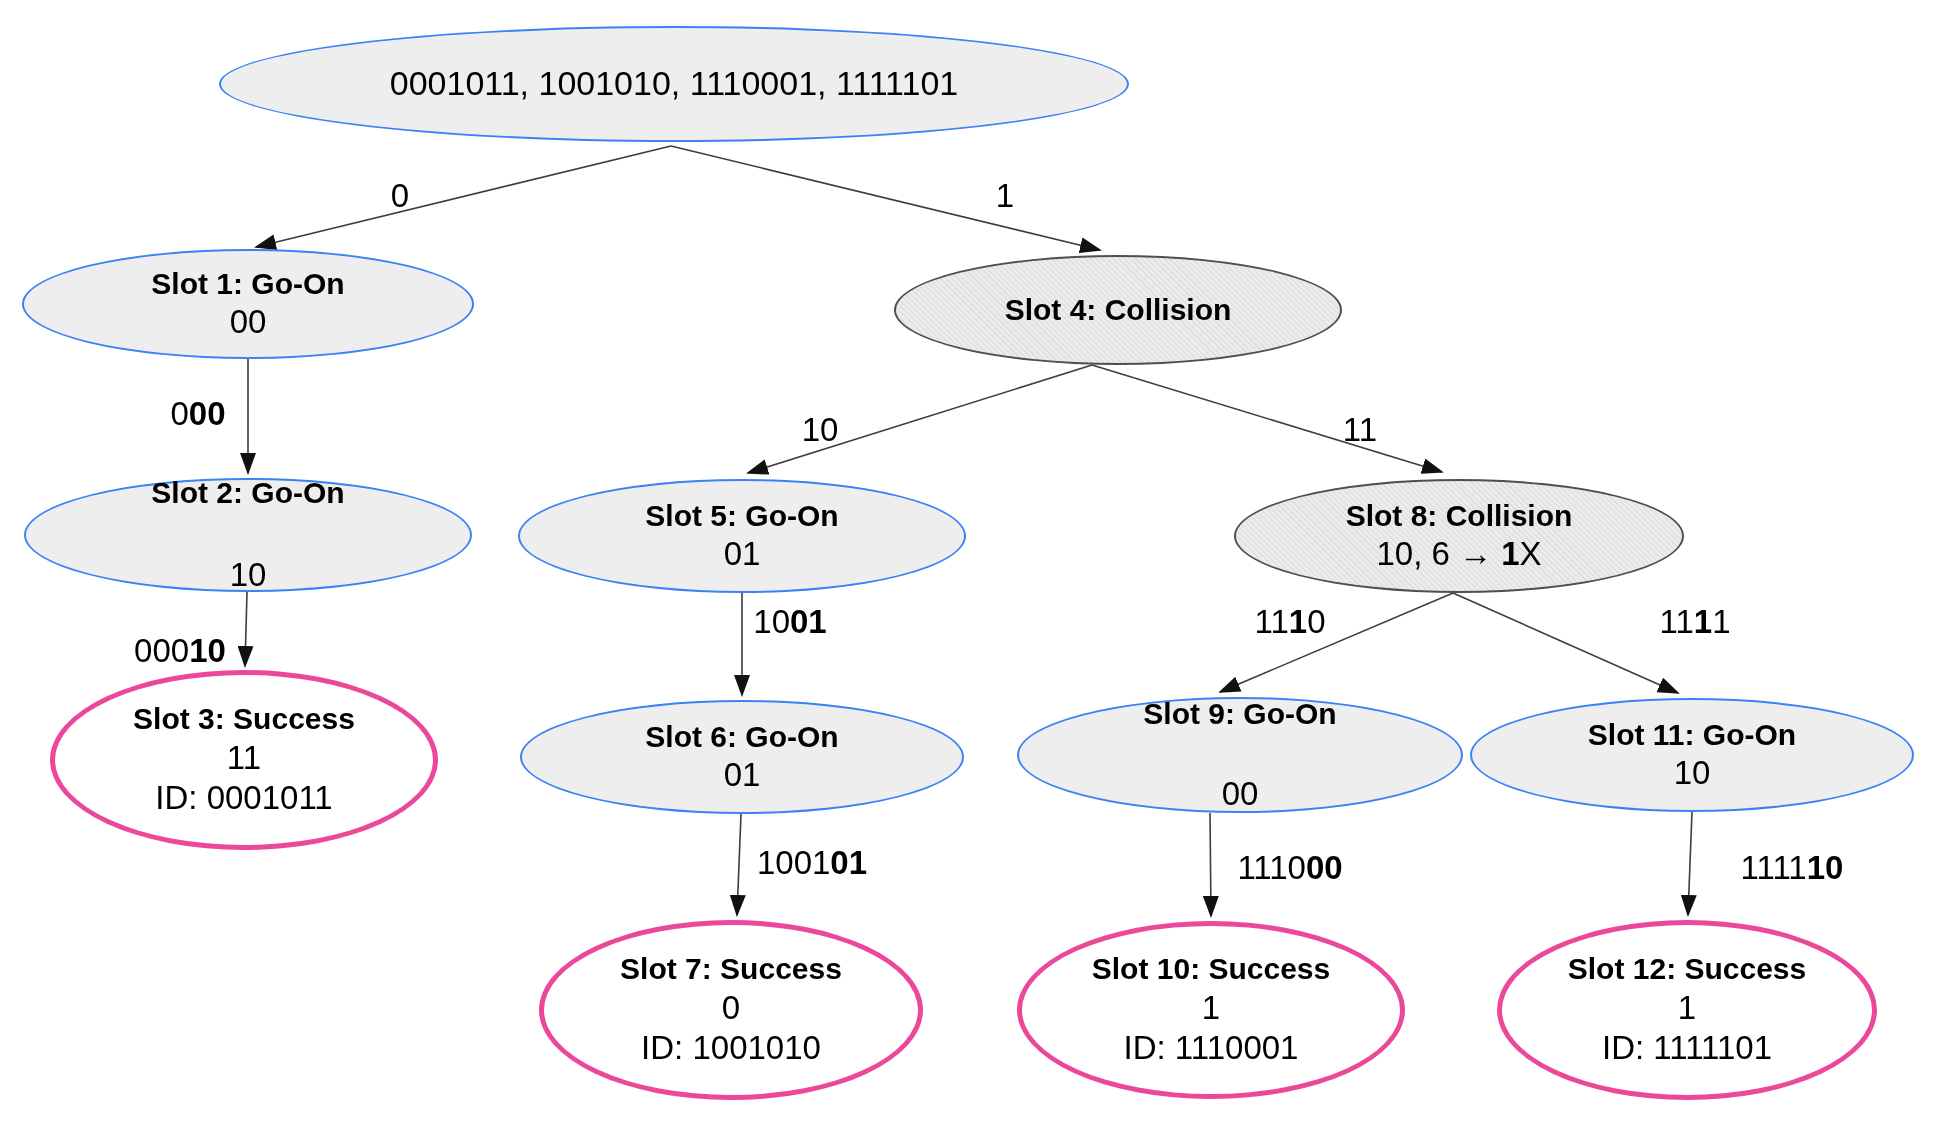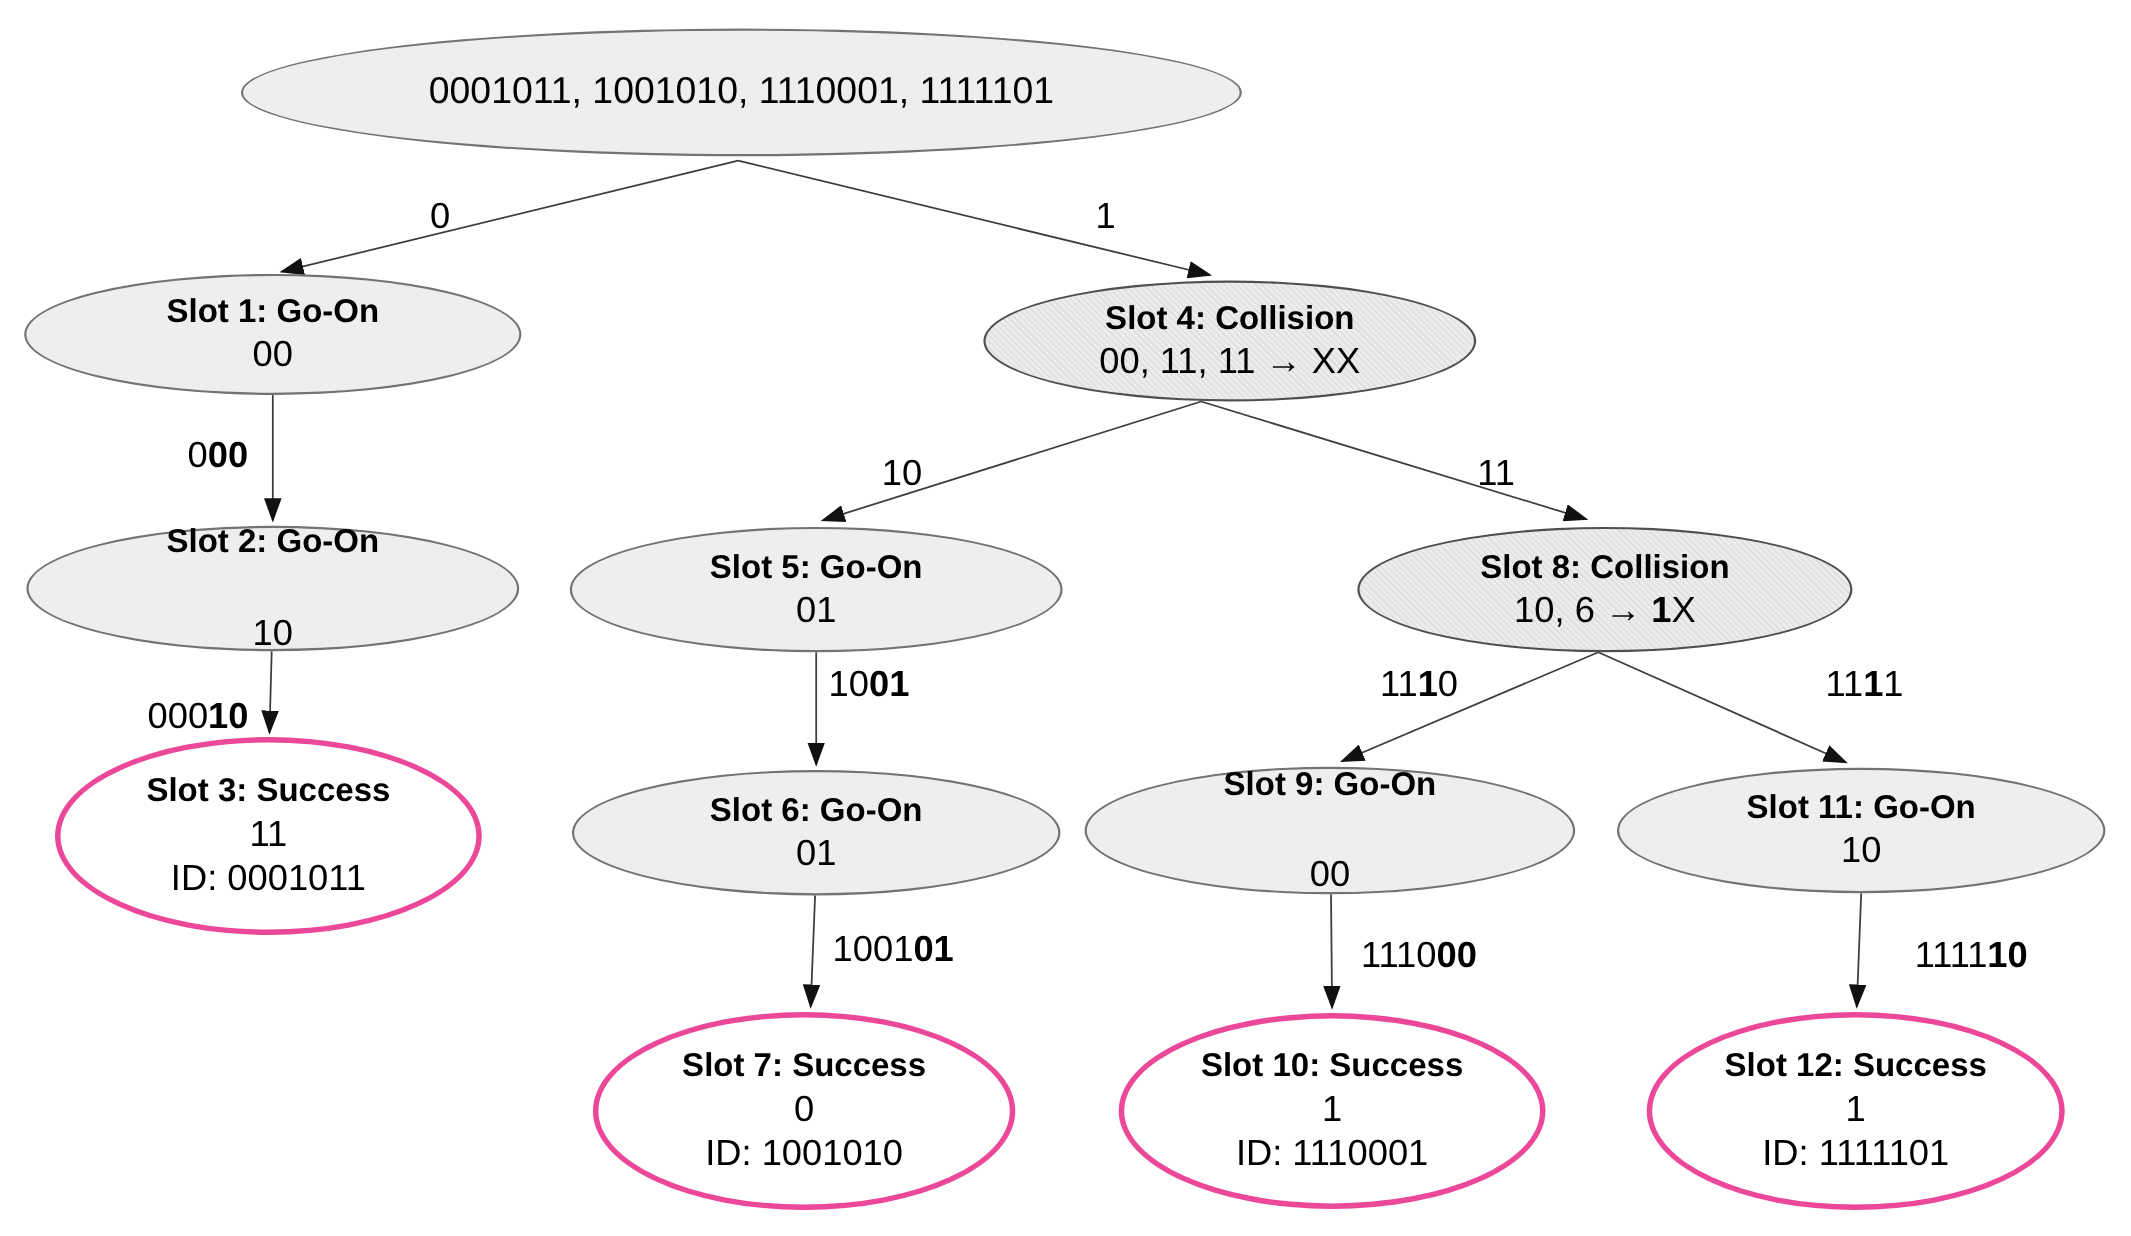--- a/index.html
+++ b/index.html
@@ -22,21 +22,21 @@
     border-radius: 50%;
     display: flex;
     flex-direction: column;
     align-items: center;
     justify-content: center;
     text-align: center;
     box-sizing: border-box;
   }
   .node.goon, .node.queryset {
     background: #eeeeee;
-    border: 2px solid #737373;
+    border: 2px solid #3b82f6;
   }
   .node.collision {
     background: repeating-linear-gradient(45deg, #ececec 0px, #ececec 2.5px, #e0e0e0 2.5px, #e0e0e0 4px);
     border: 2px solid #4f4f4f;
   }
   .node.success {
     background: #ffffff;
     border: 5px solid #ec4899;
   }
   .line { white-space: nowrap; }
@@ -80,21 +80,20 @@
   <div id="node-layer">
       <div class="node queryset" style="left: 219px; top: 26px; width: 910px; height: 116px;">
         <div class="line line-root"><span class="seg-plain">0001011, 1001010, 1110001, 1111101</span></div>
       </div>
       <div class="node goon" style="left: 22px; top: 249px; width: 452px; height: 110px;">
         <div class="line line-title"><span class="seg-bold">Slot 1: Go-On</span></div>
         <div class="line line-value"><span class="seg-plain">00</span></div>
       </div>
       <div class="node collision" style="left: 894px; top: 255px; width: 448px; height: 110px;">
         <div class="line line-title"><span class="seg-bold">Slot 4: Collision</span></div>
-        <div class="line line-value"><span class="seg-plain">00, 11, 11 → XX</span></div>
       </div>
       <div class="node goon" style="left: 24px; top: 478px; width: 448px; height: 114px; gap: 44px;">
         <div class="line line-title"><span class="seg-bold">Slot 2: Go-On</span></div>
         <div class="line line-value"><span class="seg-plain">10</span></div>
       </div>
       <div class="node goon" style="left: 518px; top: 479px; width: 448px; height: 114px;">
         <div class="line line-title"><span class="seg-bold">Slot 5: Go-On</span></div>
         <div class="line line-value"><span class="seg-plain">01</span></div>
       </div>
       <div class="node collision" style="left: 1234px; top: 479px; width: 450px; height: 114px;">
@@ -103,21 +102,21 @@
       </div>
       <div class="node success" style="left: 50px; top: 670px; width: 388px; height: 180px;">
         <div class="line line-title"><span class="seg-bold">Slot 3: Success</span></div>
         <div class="line line-value"><span class="seg-plain">11</span></div>
         <div class="line line-value"><span class="seg-plain">ID: 0001011</span></div>
       </div>
       <div class="node goon" style="left: 520px; top: 700px; width: 444px; height: 114px;">
         <div class="line line-title"><span class="seg-bold">Slot 6: Go-On</span></div>
         <div class="line line-value"><span class="seg-plain">01</span></div>
       </div>
-      <div class="node goon" style="left: 986px; top: 697px; width: 446px; height: 116px; gap: 42px;">
+      <div class="node goon" style="left: 1017px; top: 697px; width: 446px; height: 116px; gap: 42px;">
         <div class="line line-title"><span class="seg-bold">Slot 9: Go-On</span></div>
         <div class="line line-value"><span class="seg-plain">00</span></div>
       </div>
       <div class="node goon" style="left: 1470px; top: 698px; width: 444px; height: 114px;">
         <div class="line line-title"><span class="seg-bold">Slot 11: Go-On</span></div>
         <div class="line line-value"><span class="seg-plain">10</span></div>
       </div>
       <div class="node success" style="left: 539px; top: 920px; width: 384px; height: 180px;">
         <div class="line line-title"><span class="seg-bold">Slot 7: Success</span></div>
         <div class="line line-value"><span class="seg-plain">0</span></div>

